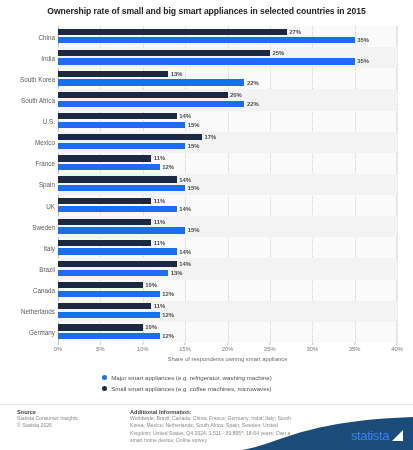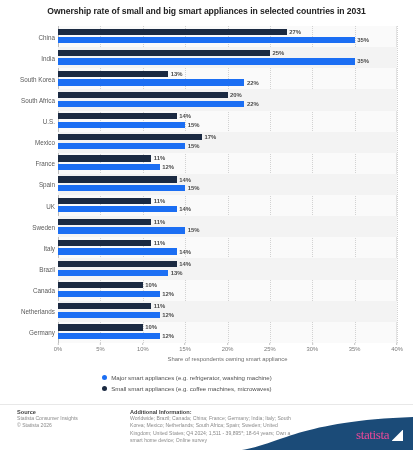--- a/index.html
+++ b/index.html
@@ -128,39 +128,39 @@
   .brandbar {
     position: absolute; right: 0; top: 10px; width: 185px; height: 36px;
     overflow: hidden;
   }
   .brandbar svg { display: block; }
   .brandlogo {
     position: absolute; right: 10px; bottom: 8px;
     display: flex; align-items: center;
   }
   .brandlogo .word {
-    font-size: 13px; color: #ec4899; letter-spacing: -0.4px;
-    font-family: Liberation Serif, serif;
+    font-size: 13px; color: #3b82f6; letter-spacing: -0.4px;
+    font-family: Liberation Sans, sans-serif;
   }
   .brandlogo .mark {
     width: 11px; height: 11px; margin-left: 3px; position: relative;
     background: #ffffff;
   }
   .brandlogo .mark::after {
     content: ""; position: absolute; inset: 0;
     background: #1b4b78;
     clip-path: polygon(0 0, 100% 0, 0 100%);
   }
 </style>
 </head>
 <body>
 
 <div id="wrap">
 
-  <div class="title">Ownership rate of small and big smart appliances in selected countries in 2031</div>
+  <div class="title">Ownership rate of small and big smart appliances in selected countries in 2015</div>
 
   <div class="plot-area" id="plot-grid">
       <div class="vgrid" style="left: 42.375px;"></div>
       <div class="vgrid" style="left: 84.75px;"></div>
       <div class="vgrid" style="left: 127.125px;"></div>
       <div class="vgrid" style="left: 169.5px;"></div>
       <div class="vgrid" style="left: 211.875px;"></div>
       <div class="vgrid" style="left: 254.25px;"></div>
       <div class="vgrid" style="left: 296.625px;"></div>
       <div class="vgrid" style="left: 339px;"></div>

